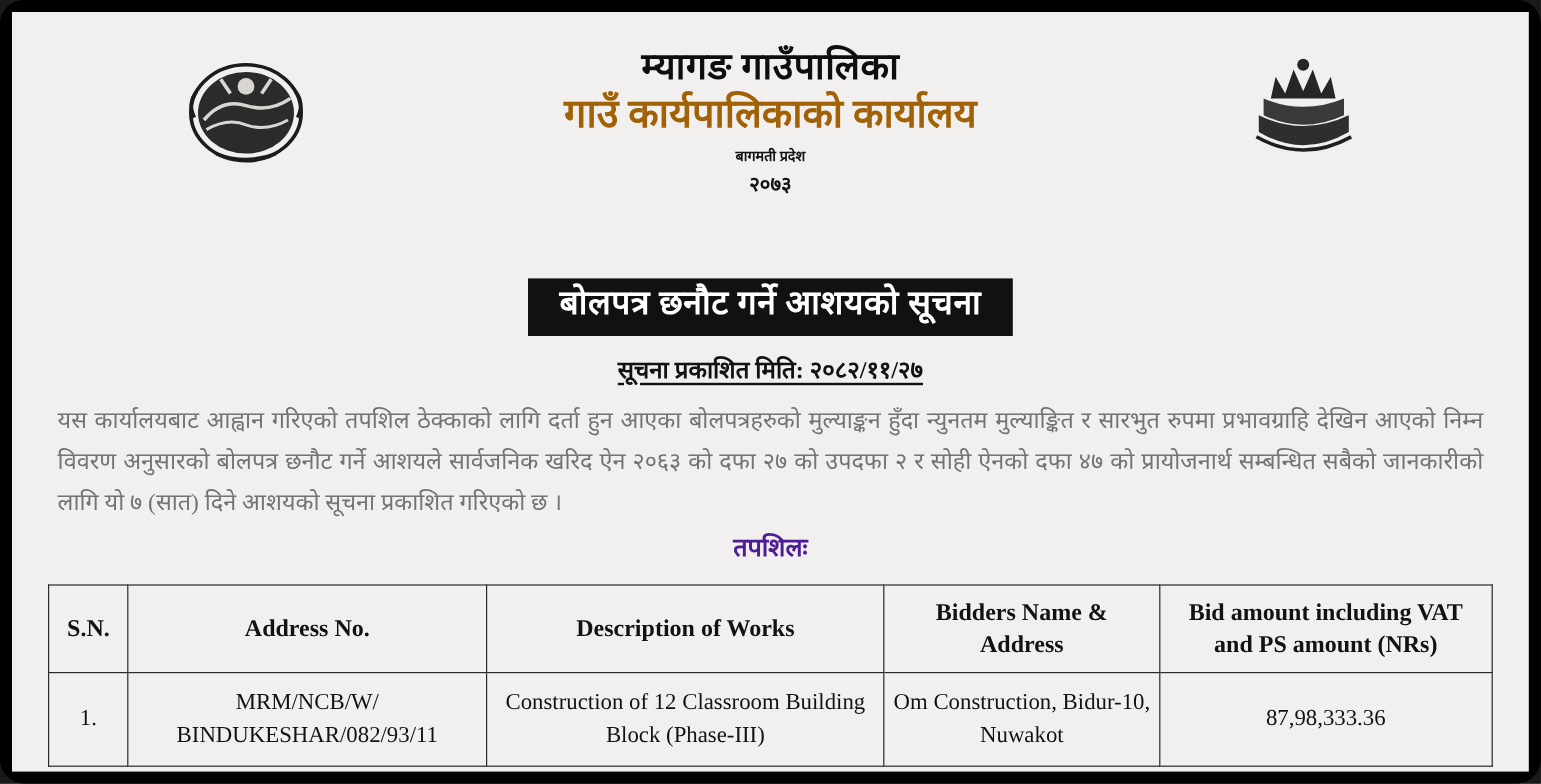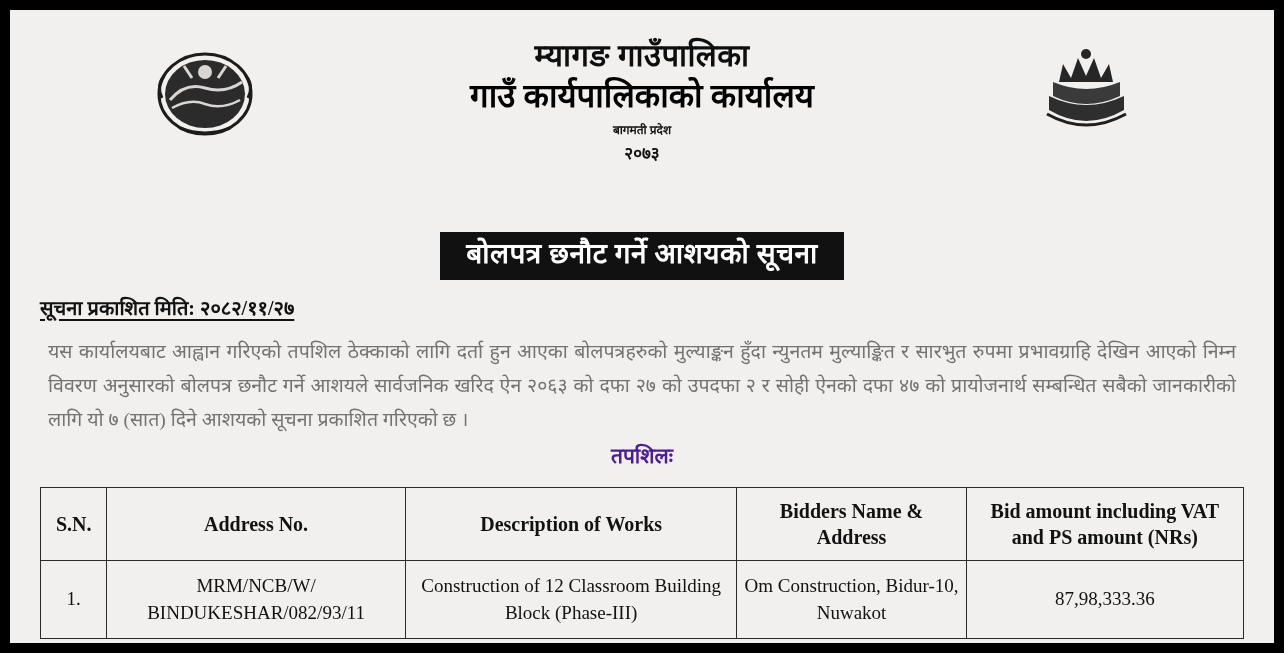--- a/index.html
+++ b/index.html
@@ -13,20 +13,21 @@
     overflow: hidden;
     font-family: "Liberation Serif", serif;
   }
   .page {
     position: relative;
     width: 1284px;
     height: 653px;
     background: #000;
     box-sizing: border-box;
     padding: 10px;
+    border-radius: 20px;
   }
   .sheet {
     position: relative;
     width: 100%;
     height: 100%;
     background: #f2f0ee;
     box-sizing: border-box;
     padding: 10px 30px 0 30px;
     overflow: hidden;
   }
@@ -53,21 +54,21 @@
   .h-line1 {
     font-size: 31px;
     font-weight: bold;
     letter-spacing: 0.5px;
     color: #0e0e0e;
     line-height: 1.15;
   }
   .h-line2 {
     font-size: 33px;
     font-weight: bold;
-    color: #000000;
+    color: #a16207;
     line-height: 1.25;
     margin-top: 2px;
   }
   .h-line3 {
     font-size: 19px;
     font-weight: bold;
     color: #141414;
     margin-top: 8px;
   }
   .h-line4 {
@@ -92,21 +93,21 @@
     display: inline-block;
     background: #111;
     color: #fff;
     font-size: 28px;
     font-weight: bold;
     padding: 7px 26px 10px 26px;
     letter-spacing: 0.5px;
     line-height: 1.1;
   }
   .pub-date {
-    text-align: left;
+    text-align: center;
     font-size: 20px;
     font-weight: bold;
     color: #121212;
     margin-top: 14px;
     text-decoration: underline;
     text-underline-offset: 4px;
   }
 
   
   .para {

